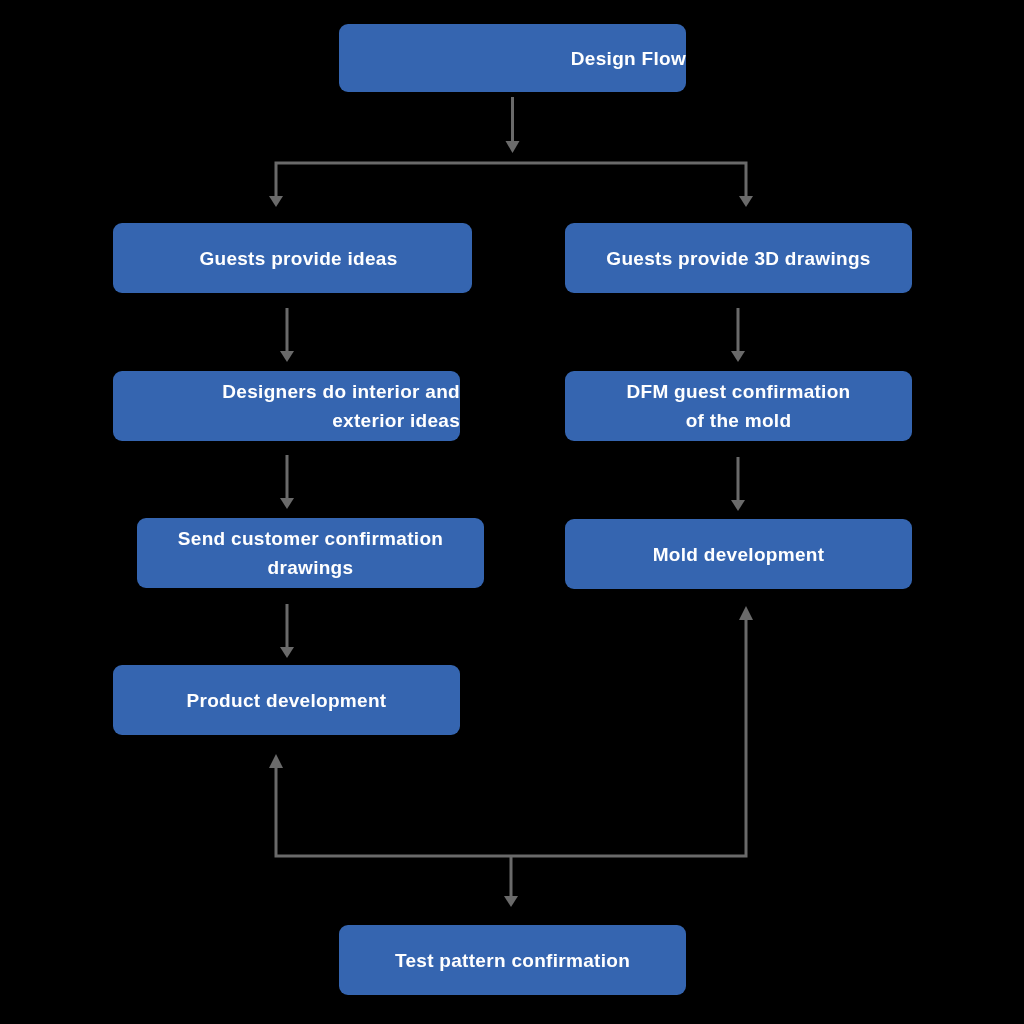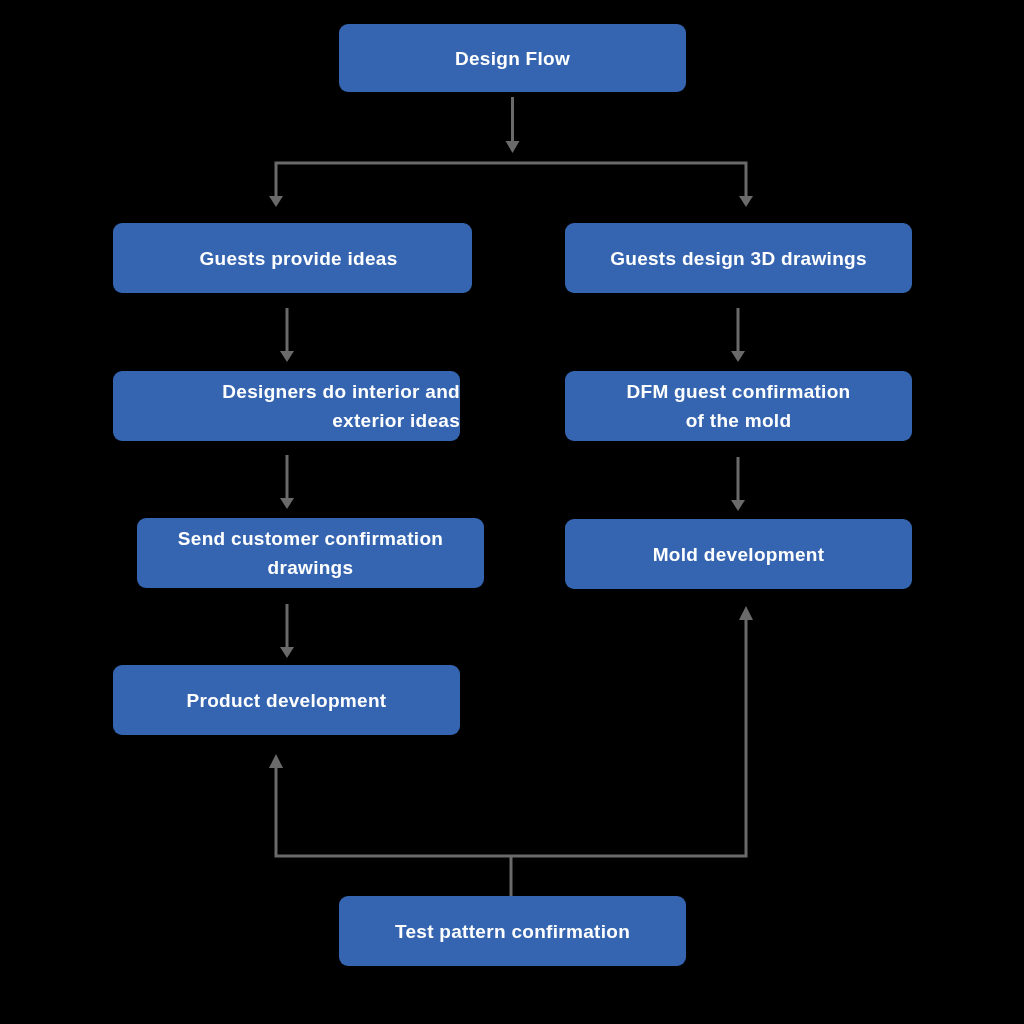--- a/index.html
+++ b/index.html
@@ -24,29 +24,29 @@
     width:347px;height:70px;
     background:var(--node-fill);
     border-radius:9px;
     display:flex;flex-direction:column;
     align-items:center;justify-content:center;
     color:var(--node-text);
     font-size:19px;font-weight:bold;line-height:29px;
     letter-spacing:.3px;text-align:center;
   }
   .node span{display:block;white-space:nowrap;}
-  #n-design  {left:339px;top:24px;height:68px;}
+  #n-design  {left:339px;top:24px;height:68px;align-items:flex-end;}
   #n-ideas   {left:113px;top:223px;padding-left:12px;}
   #n-3d      {left:565px;top:223px;}
   #n-designers{left:113px;top:371px;align-items:flex-end;}
   #n-dfm     {left:565px;top:371px;}
   #n-send    {left:113px;top:518px;margin-left:24px;}
   #n-mold    {left:565px;top:519px;}
   #n-product {left:113px;top:665px;text-align:center;}
-  #n-test    {left:339px;top:896px;}
+  #n-test    {left:339px;top:925px;}
 </style>
 </head>
 <body>
 
 <div class="canvas">
 
   <svg class="edges" viewBox="0 0 1024 1024" aria-hidden="true">
 
     <g>
       <path d="M512.5,97 L512.5,142"></path>
@@ -92,21 +92,21 @@
 
   <div class="node" id="n-design">
     <span>Design Flow</span>
   </div>
 
   <div class="node" id="n-ideas">
     <span>Guests provide ideas</span>
   </div>
 
   <div class="node" id="n-3d">
-    <span>Guests design 3D drawings</span>
+    <span>Guests provide 3D drawings</span>
   </div>
 
   <div class="node" id="n-designers">
     <span>Designers do interior and</span>
     <span>exterior ideas</span>
   </div>
 
   <div class="node" id="n-dfm">
     <span>DFM guest confirmation</span>
     <span>of the mold</span>

